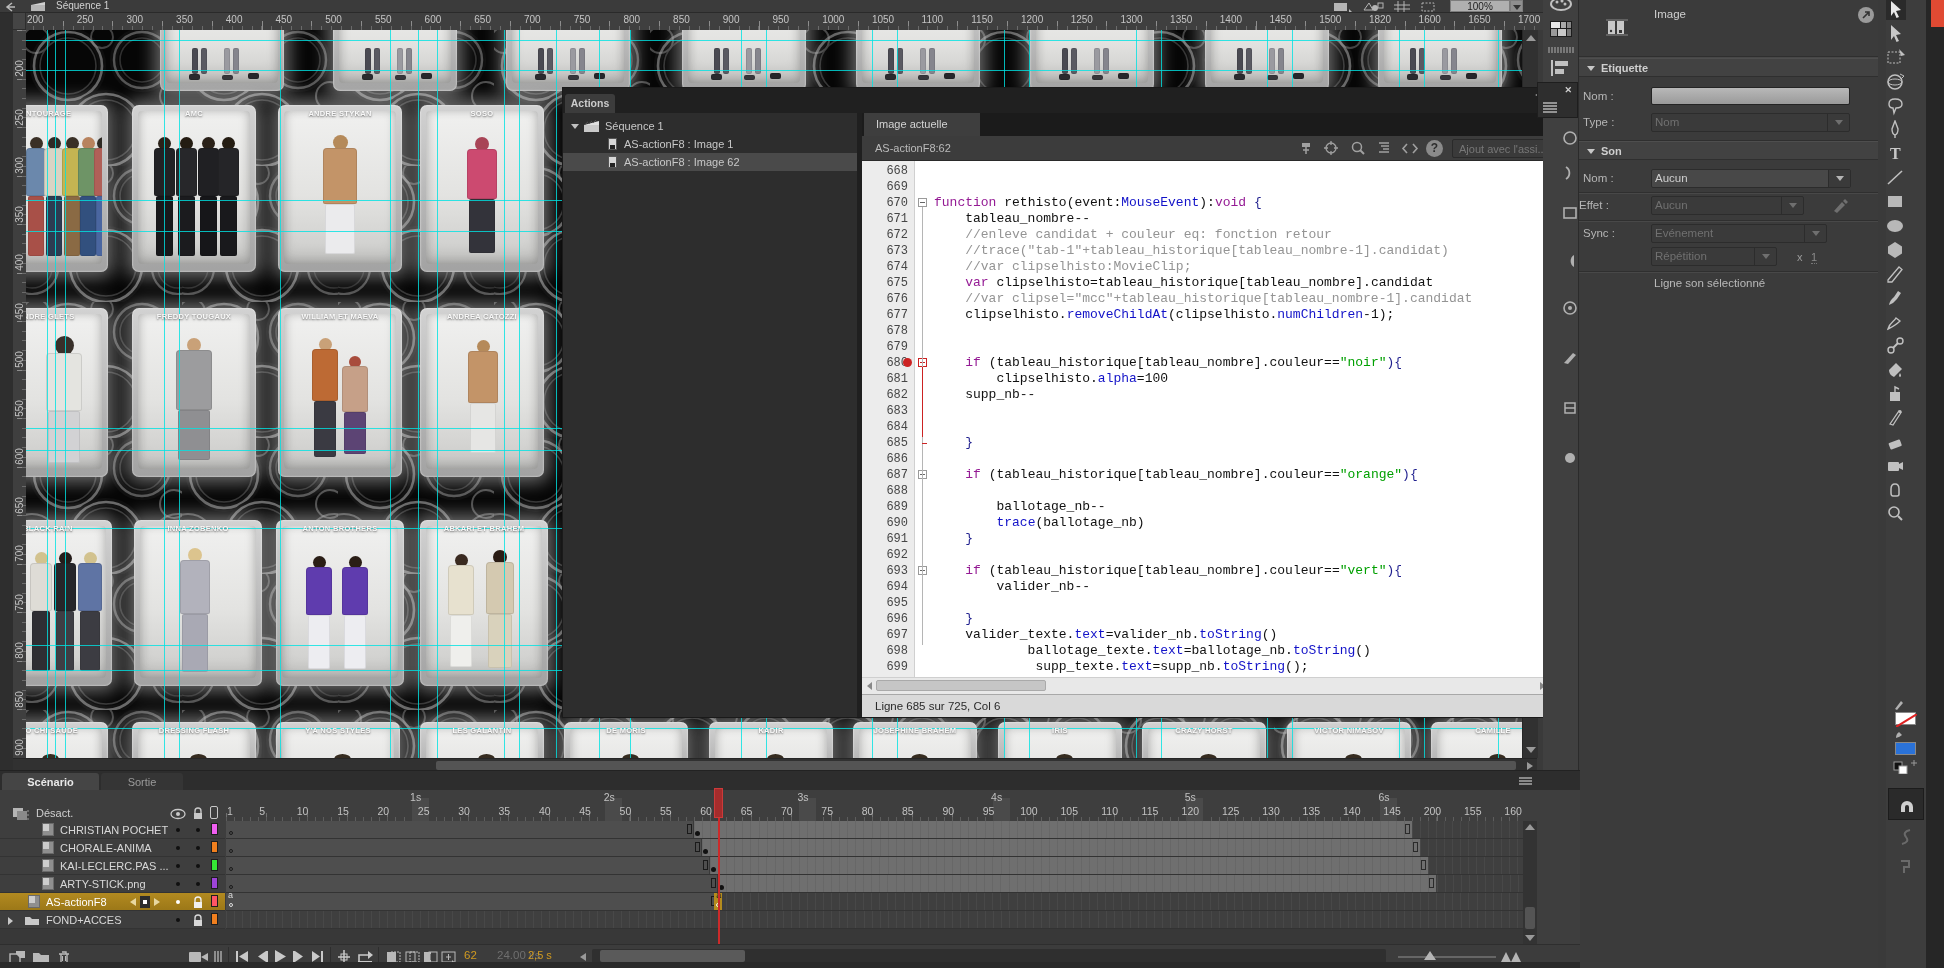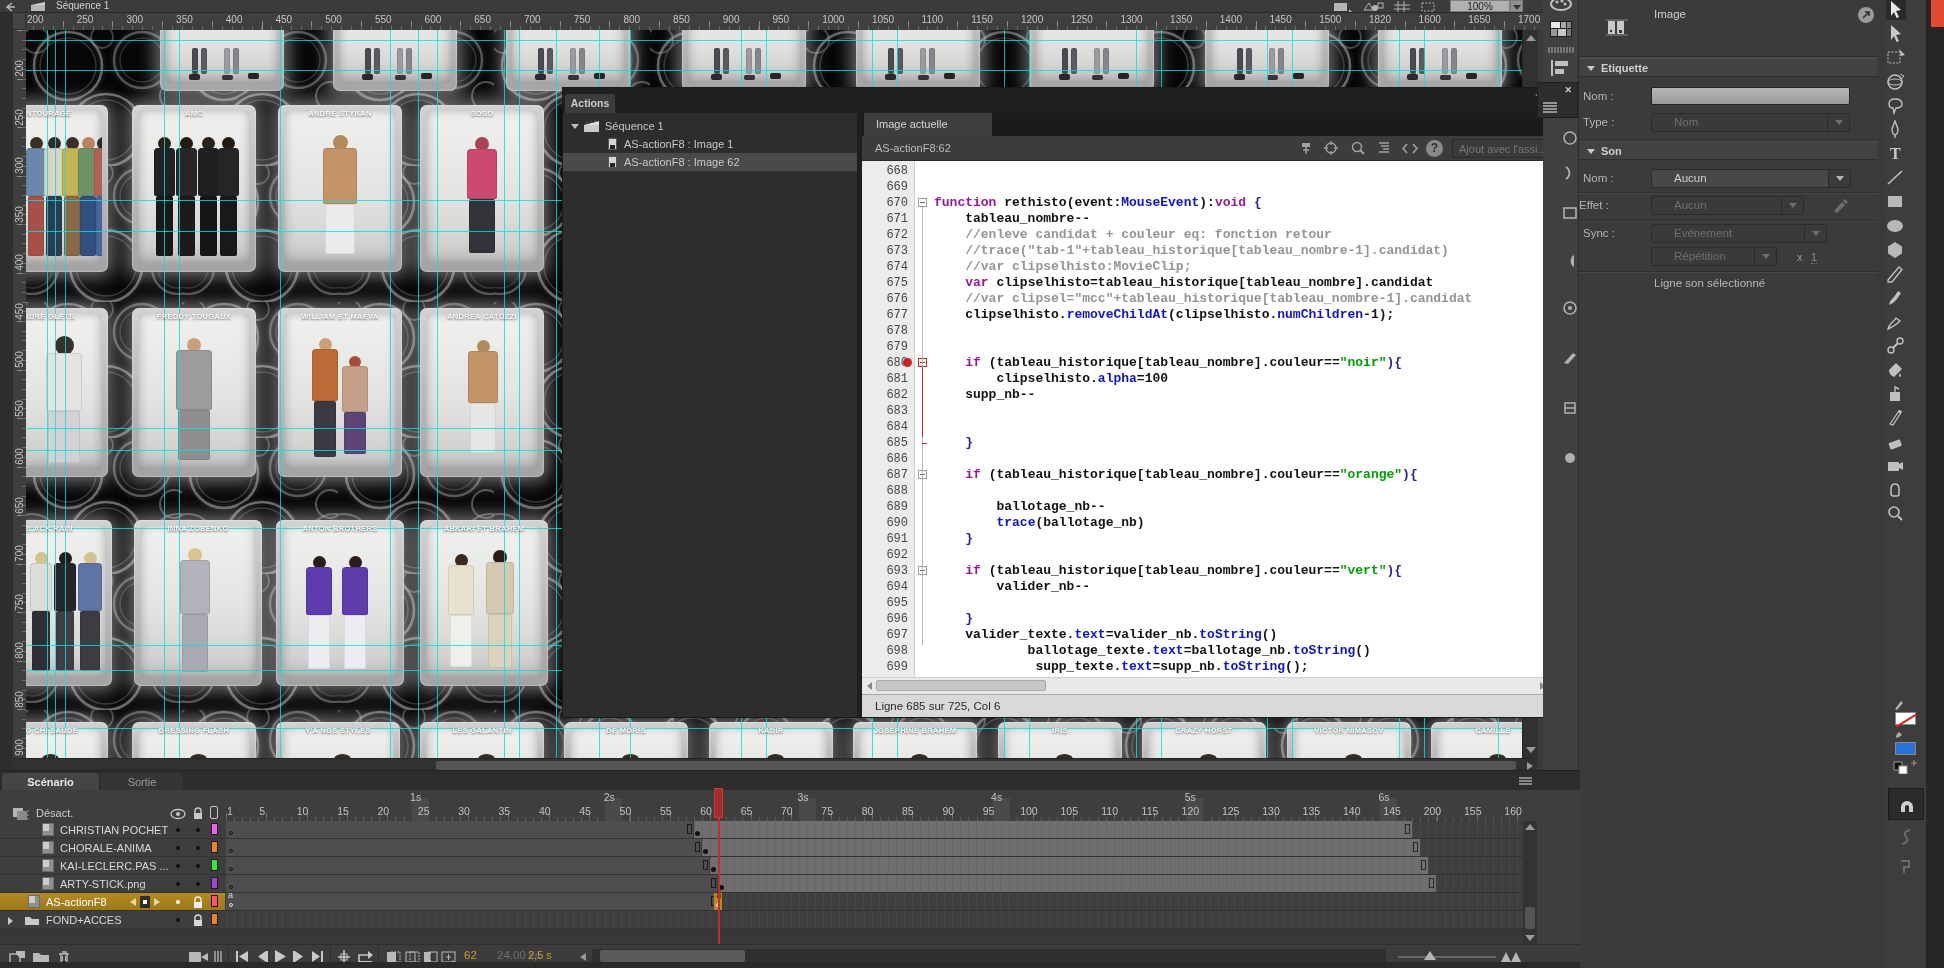--- a/index.html
+++ b/index.html
@@ -32,31 +32,31 @@
 #shscroll{left:0;top:758px;width:1537px;height:14px;background:#313131;border-top:1px solid #262626}
 .thumb{position:absolute;background:#545454;border-radius:2px}
 .sarrow{position:absolute;width:0;height:0}
 #actions{left:563px;top:88px;width:1002px;height:629px;background:#2d2d2d;box-shadow:0 0 0 1px #1a1a1a}
 #atree{position:absolute;left:0;top:25px;width:294px;height:604px;background:#2d2d2d;color:#c8c8c8;font-size:11px}
 #aright{position:absolute;left:299px;top:25px;right:0;bottom:0;background:#1b1b1b}
 .treerow{position:absolute;left:0;width:100%;height:18px;line-height:18px}
 #codewrap{position:absolute;left:0;top:48px;right:16px;height:516px;background:#fff;overflow:hidden}
 #gutter{position:absolute;left:0;top:0;width:53px;height:100%;background:#ececec;border-right:1px solid #d0d0d0}
 #gutnums{position:absolute;left:0;top:2px;width:46px;text-align:right;font-family:"Liberation Mono",monospace;font-size:12px;line-height:16px;color:#464646}
-#code{position:absolute;left:72px;top:2px;font-family:"Liberation Mono",monospace;font-size:13px;line-height:16px;color:#111;white-space:pre;font-weight:bold}
+#code{position:absolute;left:72px;top:2px;font-family:"Liberation Mono",monospace;font-size:13px;line-height:16px;color:#111;white-space:pre;font-weight:normal}
 #code .k{color:#941a94}#code .b{color:#1212c8}#code .s{color:#00a000}#code .c{color:#949494}#code .n{color:#1f1f8e}
 .foldbox{position:absolute;left:56px;width:9px;height:9px;border:1px solid #9a9a9a;background:#fff}
 .foldbox i{position:absolute;left:1px;top:3px;width:5px;height:1px;background:#666}
 #cvscroll{position:absolute;right:0;top:48px;width:16px;height:516px;background:#ececec;border-left:1px solid #d6d6d6}
 #chscroll{position:absolute;left:0;right:16px;top:564px;height:17px;background:#e8e8e8;border-top:1px solid #cfcfcf}
 #astatus{position:absolute;left:0;right:0;top:581px;height:23px;background:#d9d9d9;color:#2a2a2a;font-size:11.5px;line-height:22px;border-top:1px solid #a8a8a8}
 #props{left:1578px;top:0;width:300px;height:968px;background:#3b3b3b;border-left:1px solid #2b2b2b;color:#b8b8b8}
 .sechead{position:absolute;left:0;width:100%;height:19px;background:#424242;border-top:1px solid #4e4e4e;border-bottom:1px solid #2f2f2f;color:#cfcfcf;font-size:11px;line-height:18px;font-weight:bold}
 .plabel{position:absolute;font-size:11.5px;color:#b5b5b5;width:62px}
-.combo{position:absolute;height:19px;background:#3a3a3a;border:1px solid #2c2c2c;border-radius:2px;font-size:11.5px;color:#707070;line-height:17px;padding-left:22px}
+.combo{position:absolute;height:19px;background:#3a3a3a;border:1px solid #2c2c2c;border-radius:2px;font-size:11.5px;color:#707070;line-height:17px;padding-left:3px}
 .combo.en{background:#484848;color:#cfcfcf}
 .cbtn{position:absolute;right:0;top:0;width:22px;height:17px;border-left:1px solid #2c2c2c}
 .tri{position:absolute;width:0;height:0;border-left:4px solid transparent;border-right:4px solid transparent;border-top:5px solid #8a8a8a}
 .sep{position:absolute;left:0;width:100%;height:1px;background:#2f2f2f;box-shadow:0 1px 0 #484848}
 #dock{left:1543px;top:0;width:35px;height:770px;background:#404040}
 #tools{left:1886px;top:0;width:40px;height:968px;background:#3d3d3d}
 #redge{left:1926px;top:0;width:18px;height:968px;background:#262626}
 #redbox{left:1931px;top:0;width:13px;height:27px;background:#e04a33}
 #timeline{left:0;top:770px;width:1580px;height:198px;background:#3a3a3a}
 .lname{position:absolute;left:0;width:225px;height:18px;color:#d8d8d8;font-size:11px;line-height:18px;border-bottom:1px solid #333;background:#3e3e3e}
@@ -543,21 +543,21 @@
           <span style="position:absolute;left:61px">AS-actionF8 : Image 1</span>
         </div>
 <div class="treerow" style="top:40px;background:#4a4a4a">
           <div class="abs" style="left:45px;top:3px;width:9px;height:12px;background:#d6d6d6;border:1px solid #555">
             <div class="abs" style="left:1px;top:6px;width:5px;height:4px;background:#222"></div>
           </div>
           <span style="position:absolute;left:61px">AS-actionF8 : Image 62</span>
         </div>
 </div>
 <div id="aright">
-<div class="abs" style="left:2px;top:0;width:128px;height:23px;background:#3e3e3e;color:#d4d4d4;font-size:11px;line-height:22px"><span style="margin-left:12px">Image actuelle</span></div>
+<div class="abs" style="left:2px;top:0;width:116px;height:23px;background:#3e3e3e;color:#d4d4d4;font-size:11px;line-height:22px"><span style="margin-left:12px">Image actuelle</span></div>
 <div class="abs" style="left:0;top:23px;right:0;height:25px;background:#3c3c3c;border-bottom:1px solid #2a2a2a;color:#bbb;font-size:11px;line-height:25px"><span style="margin-left:13px">AS-actionF8:62</span><svg class="abs" style="left:436px;top:5px" width="16" height="15">
             <path d="M8 2 v7 M5 9 h6 M8 9 v4" stroke="#a0a0a0" stroke-width="1.5" fill="none"></path>
             <rect x="4" y="2" width="8" height="4" fill="#a0a0a0"></rect>
           </svg><svg class="abs" style="left:461px;top:5px" width="16" height="15">
             <circle cx="8" cy="7" r="5" fill="none" stroke="#a0a0a0" stroke-width="1.3"></circle>
             <path d="M8 0 V4 M8 10 V14 M1 7 H5 M11 7 H15" stroke="#a0a0a0" stroke-width="1.3"></path>
           </svg><svg class="abs" style="left:488px;top:5px" width="16" height="15">
             <circle cx="7" cy="6" r="4.5" fill="none" stroke="#a0a0a0" stroke-width="1.5"></circle>
             <path d="M10 9 L14 13" stroke="#a0a0a0" stroke-width="2"></path>
           </svg><svg class="abs" style="left:514px;top:5px" width="16" height="15">

